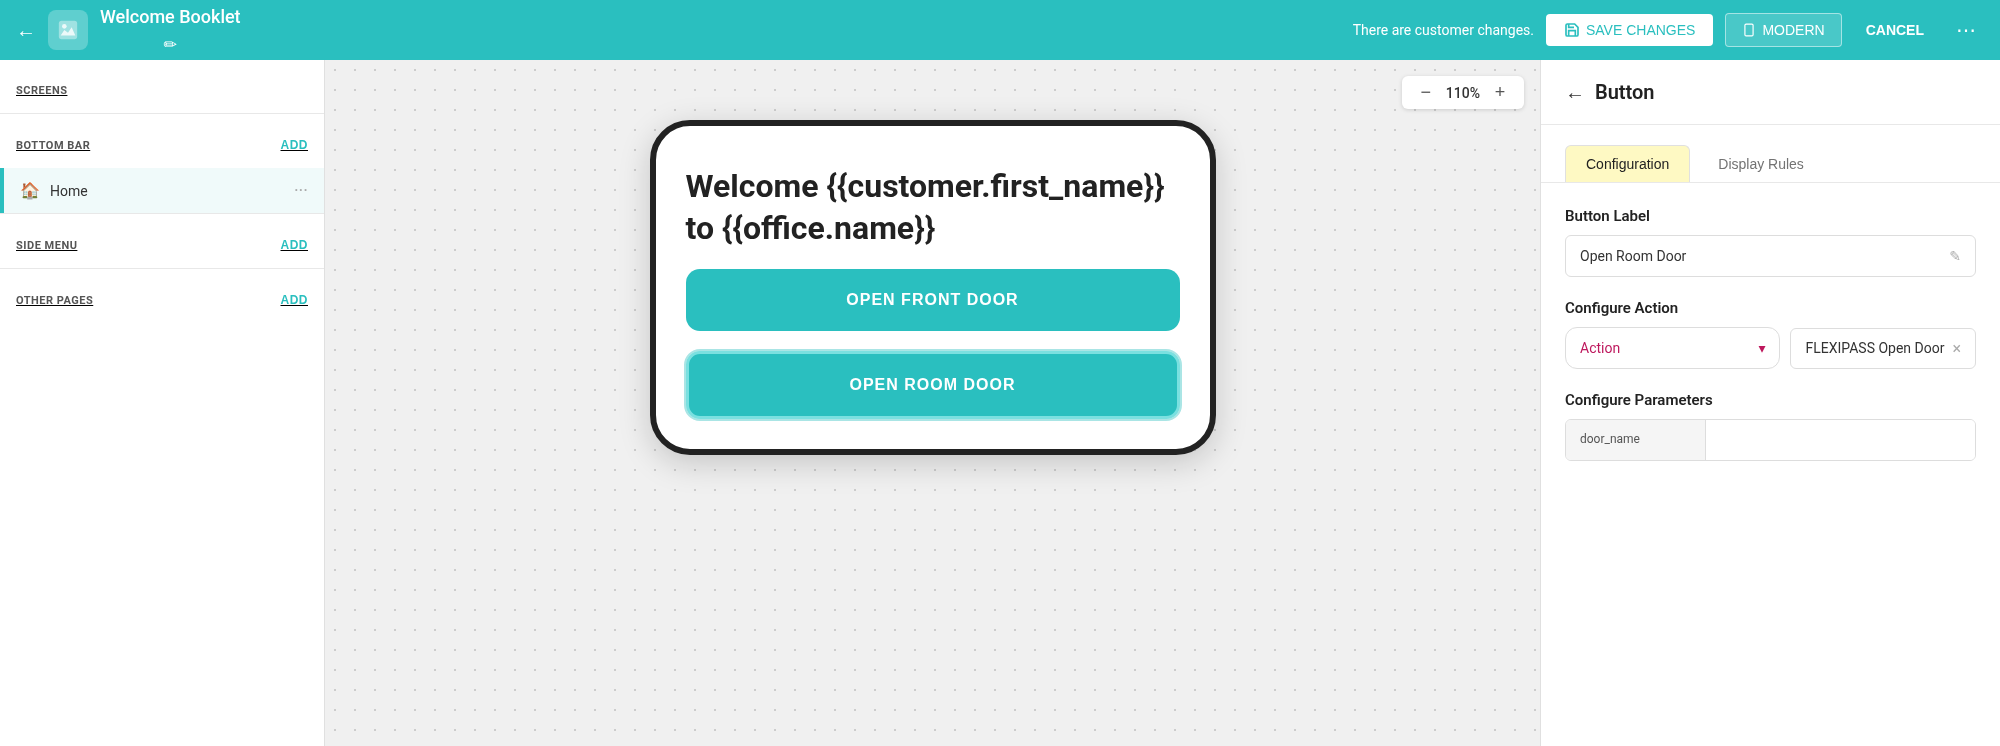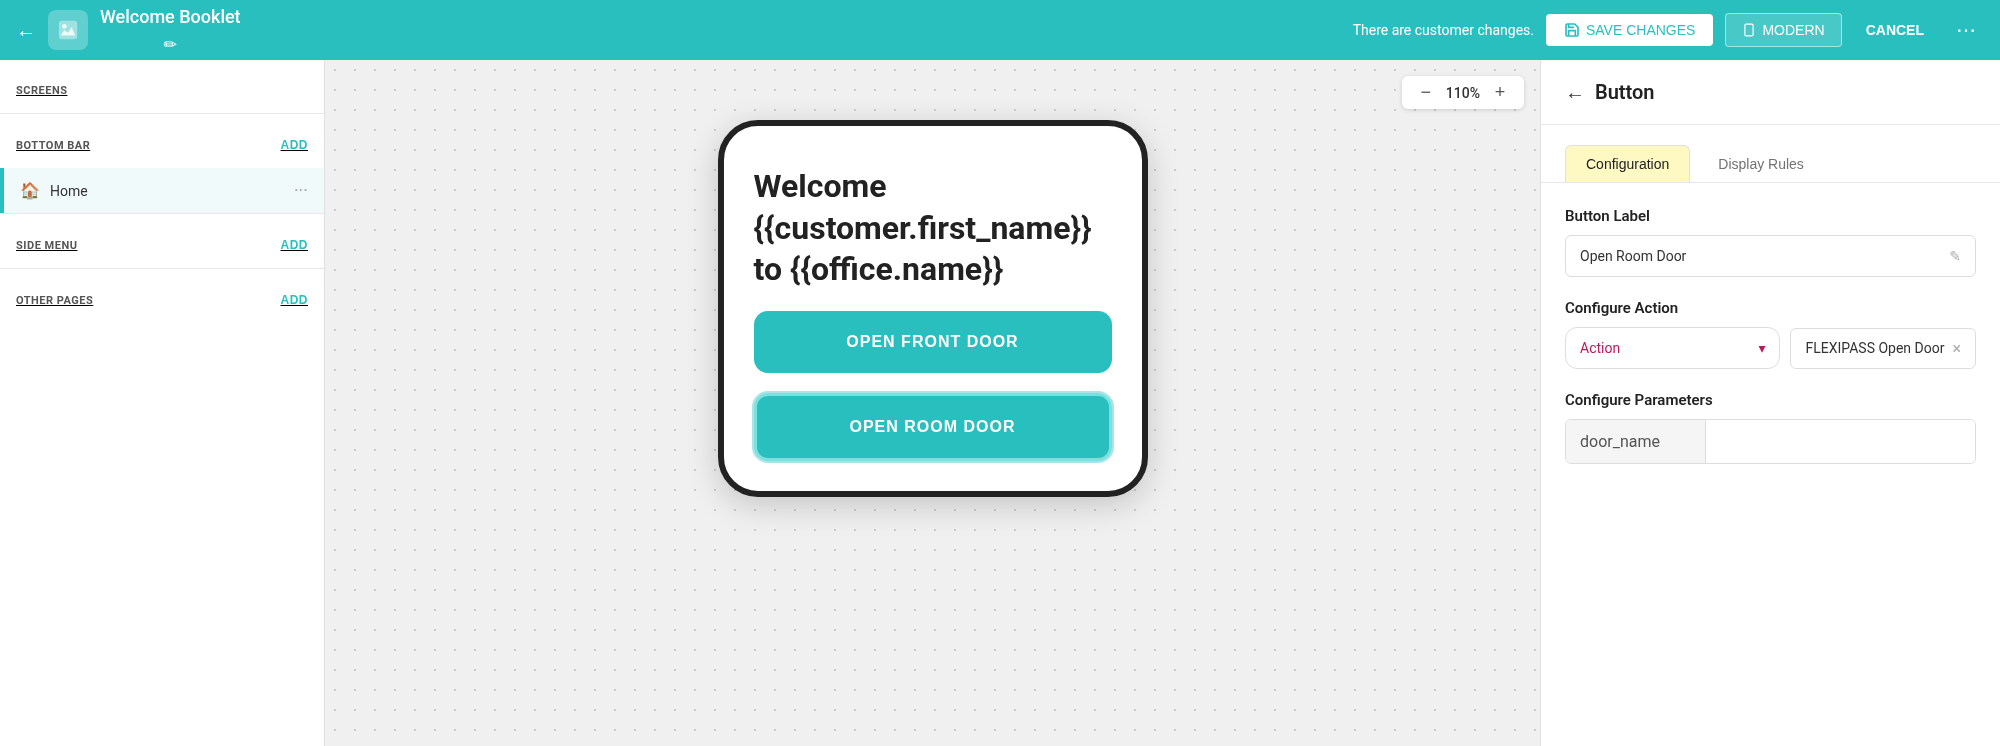--- a/index.html
+++ b/index.html
@@ -202,21 +202,21 @@
       text-align: center;
     }
     .zoom-level {
       font-size: 14px;
       color: #333;
       font-weight: 500;
     }
 
     .phone-frame {
       margin-top: 60px;
-      width: 430px;
+      width: 566px;
       background: white;
       border-radius: 40px;
       border: 6px solid #222;
       overflow: hidden;
       padding: 40px 30px 30px 30px;
       display: flex;
       flex-direction: column;
       gap: 20px;
       box-shadow: 0 8px 32px rgba(0,0,0,0.18);
     }
@@ -362,21 +362,21 @@
     .params-row {
       display: flex;
       gap: 0;
       border: 1px solid #ddd;
       border-radius: 6px;
       overflow: hidden;
     }
     .params-key {
       background: #f5f5f5;
       padding: 12px 14px;
-      font-size: 16px;
+      font-size: 12px;
       color: #555;
       border-right: 1px solid #ddd;
       min-width: 140px;
     }
     .params-value {
       padding: 12px 14px;
       font-size: 14px;
       color: #333;
       flex: 1;
       background: white;

